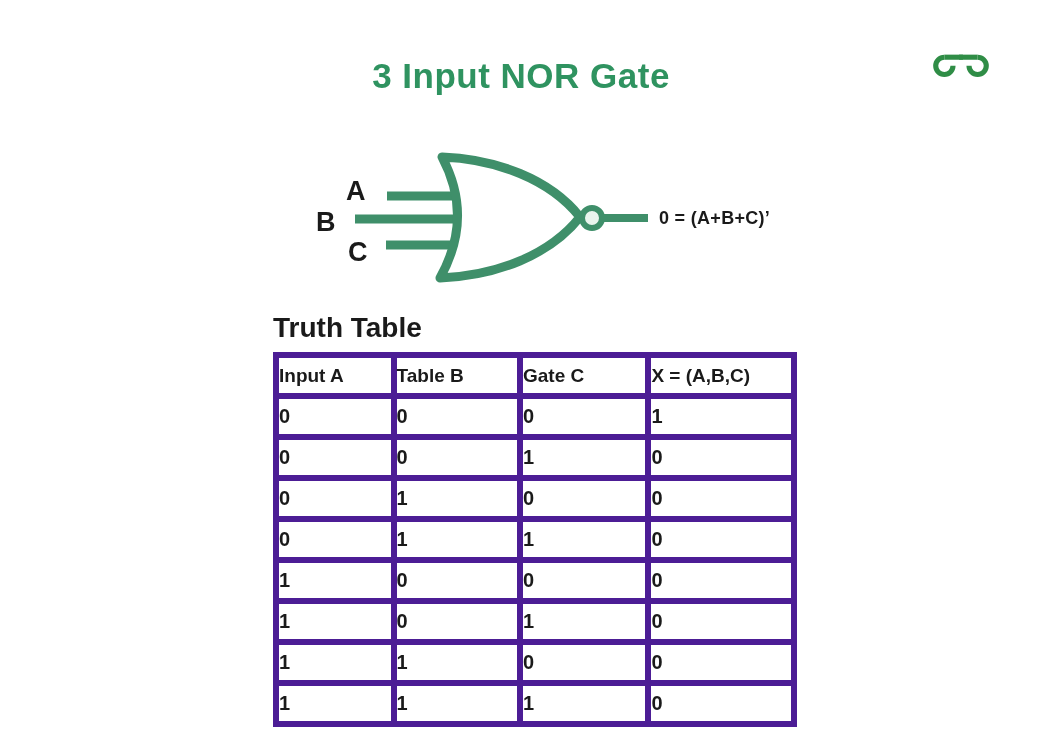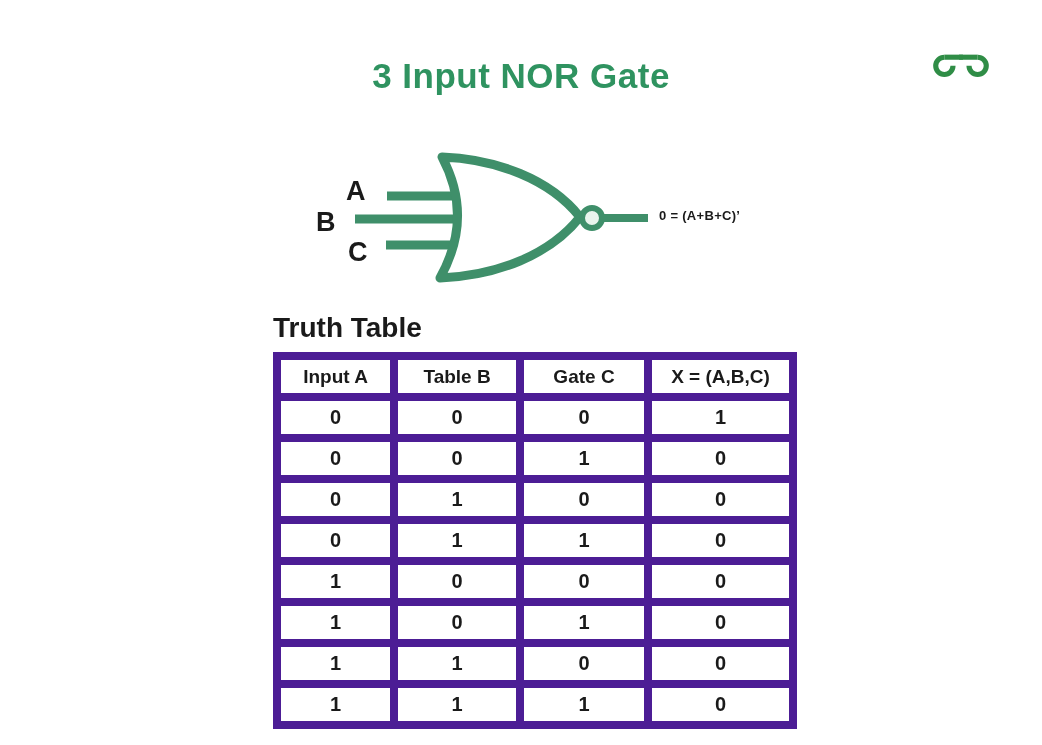--- a/index.html
+++ b/index.html
@@ -49,21 +49,21 @@
     font-size: 27px;
     font-weight: bold;
     color: var(--text-black);
   }
   .label-a { left: 346px; top: 176px; }
   .label-b { left: 316px; top: 207px; }
   .label-c { left: 348px; top: 237px; }
   .output-label {
     position: absolute;
     left: 659px; top: 208px;
-    font-size: 13px;
+    font-size: 18px;
     font-weight: bold;
     color: var(--text-black);
     letter-spacing: 0.3px;
   }
   .table-heading {
     position: absolute;
     left: 273px; top: 312px;
     width: 524px;
     text-align: left;
     font-size: 28px;
@@ -72,22 +72,22 @@
   }
   .truth-table {
     position: absolute;
     left: 273px; top: 352px;
     width: 524px;
     border-collapse: collapse;
     border: 3px solid #151515;
     table-layout: fixed;
   }
   .truth-table th, .truth-table td {
-    border: 8px solid #4c1d95;
-    text-align: center;
+    border: 6px solid #4c1d95;
+    text-align: left;
     vertical-align: middle;
     color: var(--text-black);
     height: 41px;
     padding: 0;
   }
   .truth-table th { font-size: 19px; font-weight: bold; }
   .truth-table td { font-size: 20px; font-weight: bold; }
   .truth-table col:nth-child(1) { width: 22.7%; }
   .truth-table col:nth-child(2) { width: 24.4%; }
   .truth-table col:nth-child(3) { width: 24.8%; }

